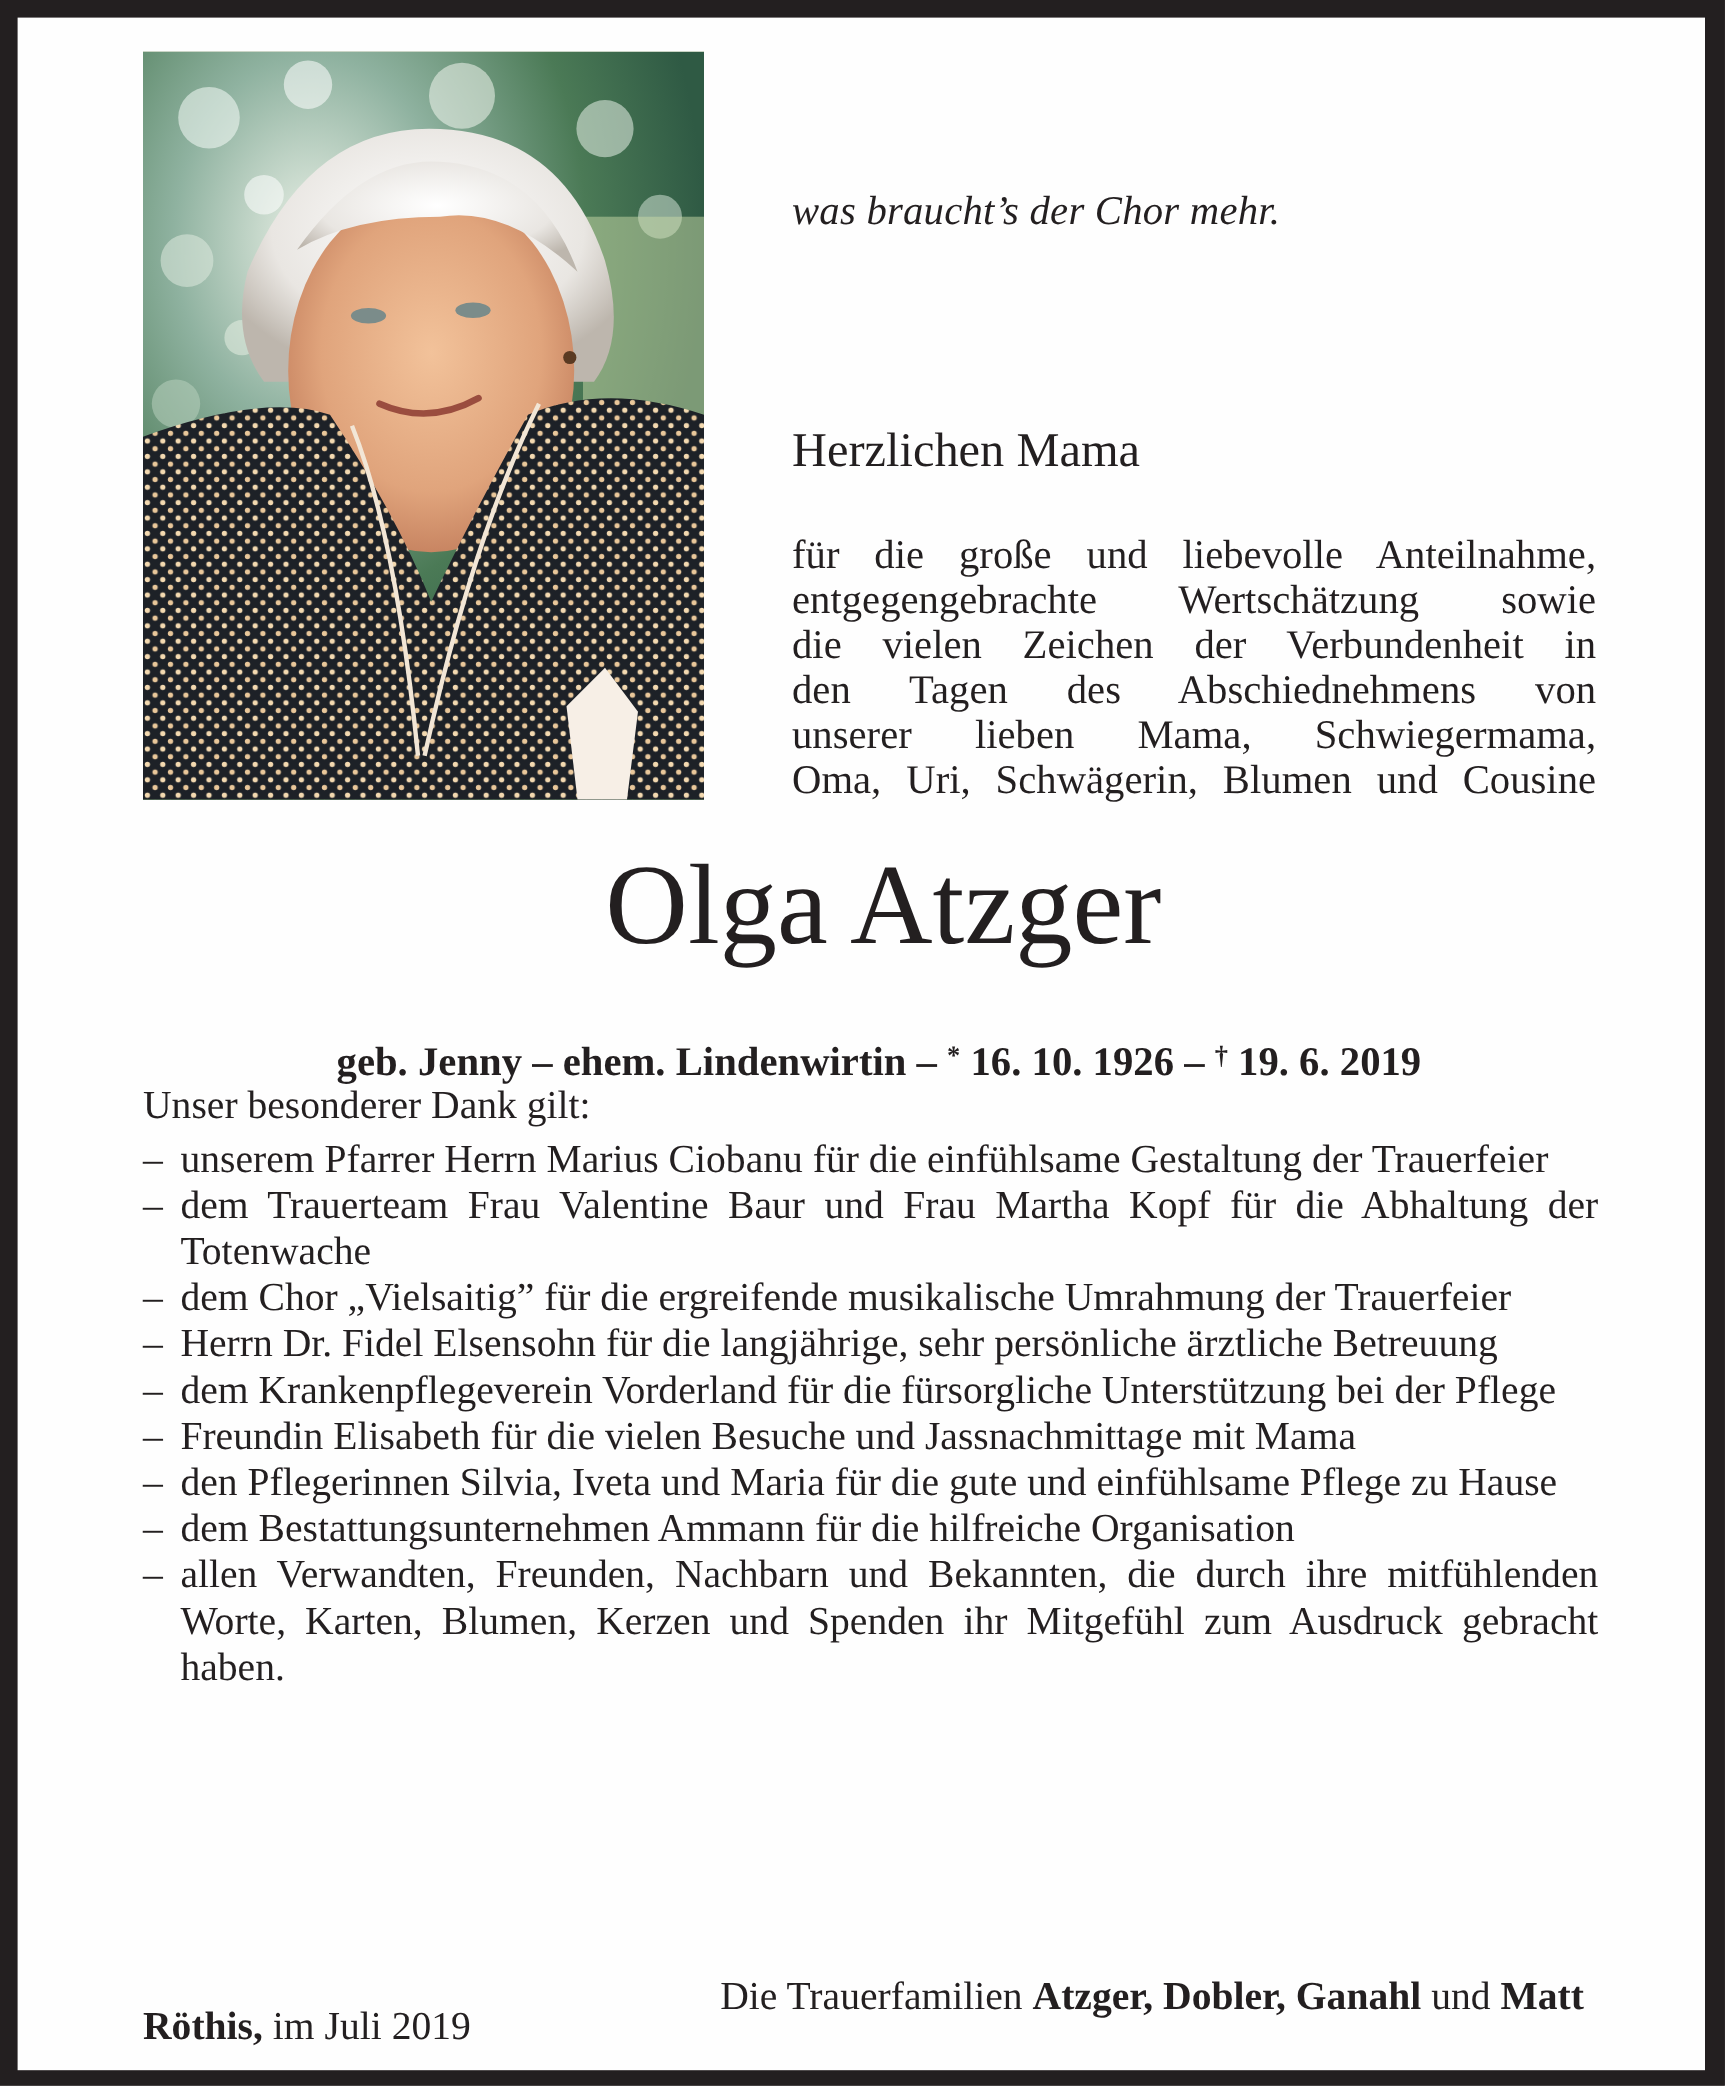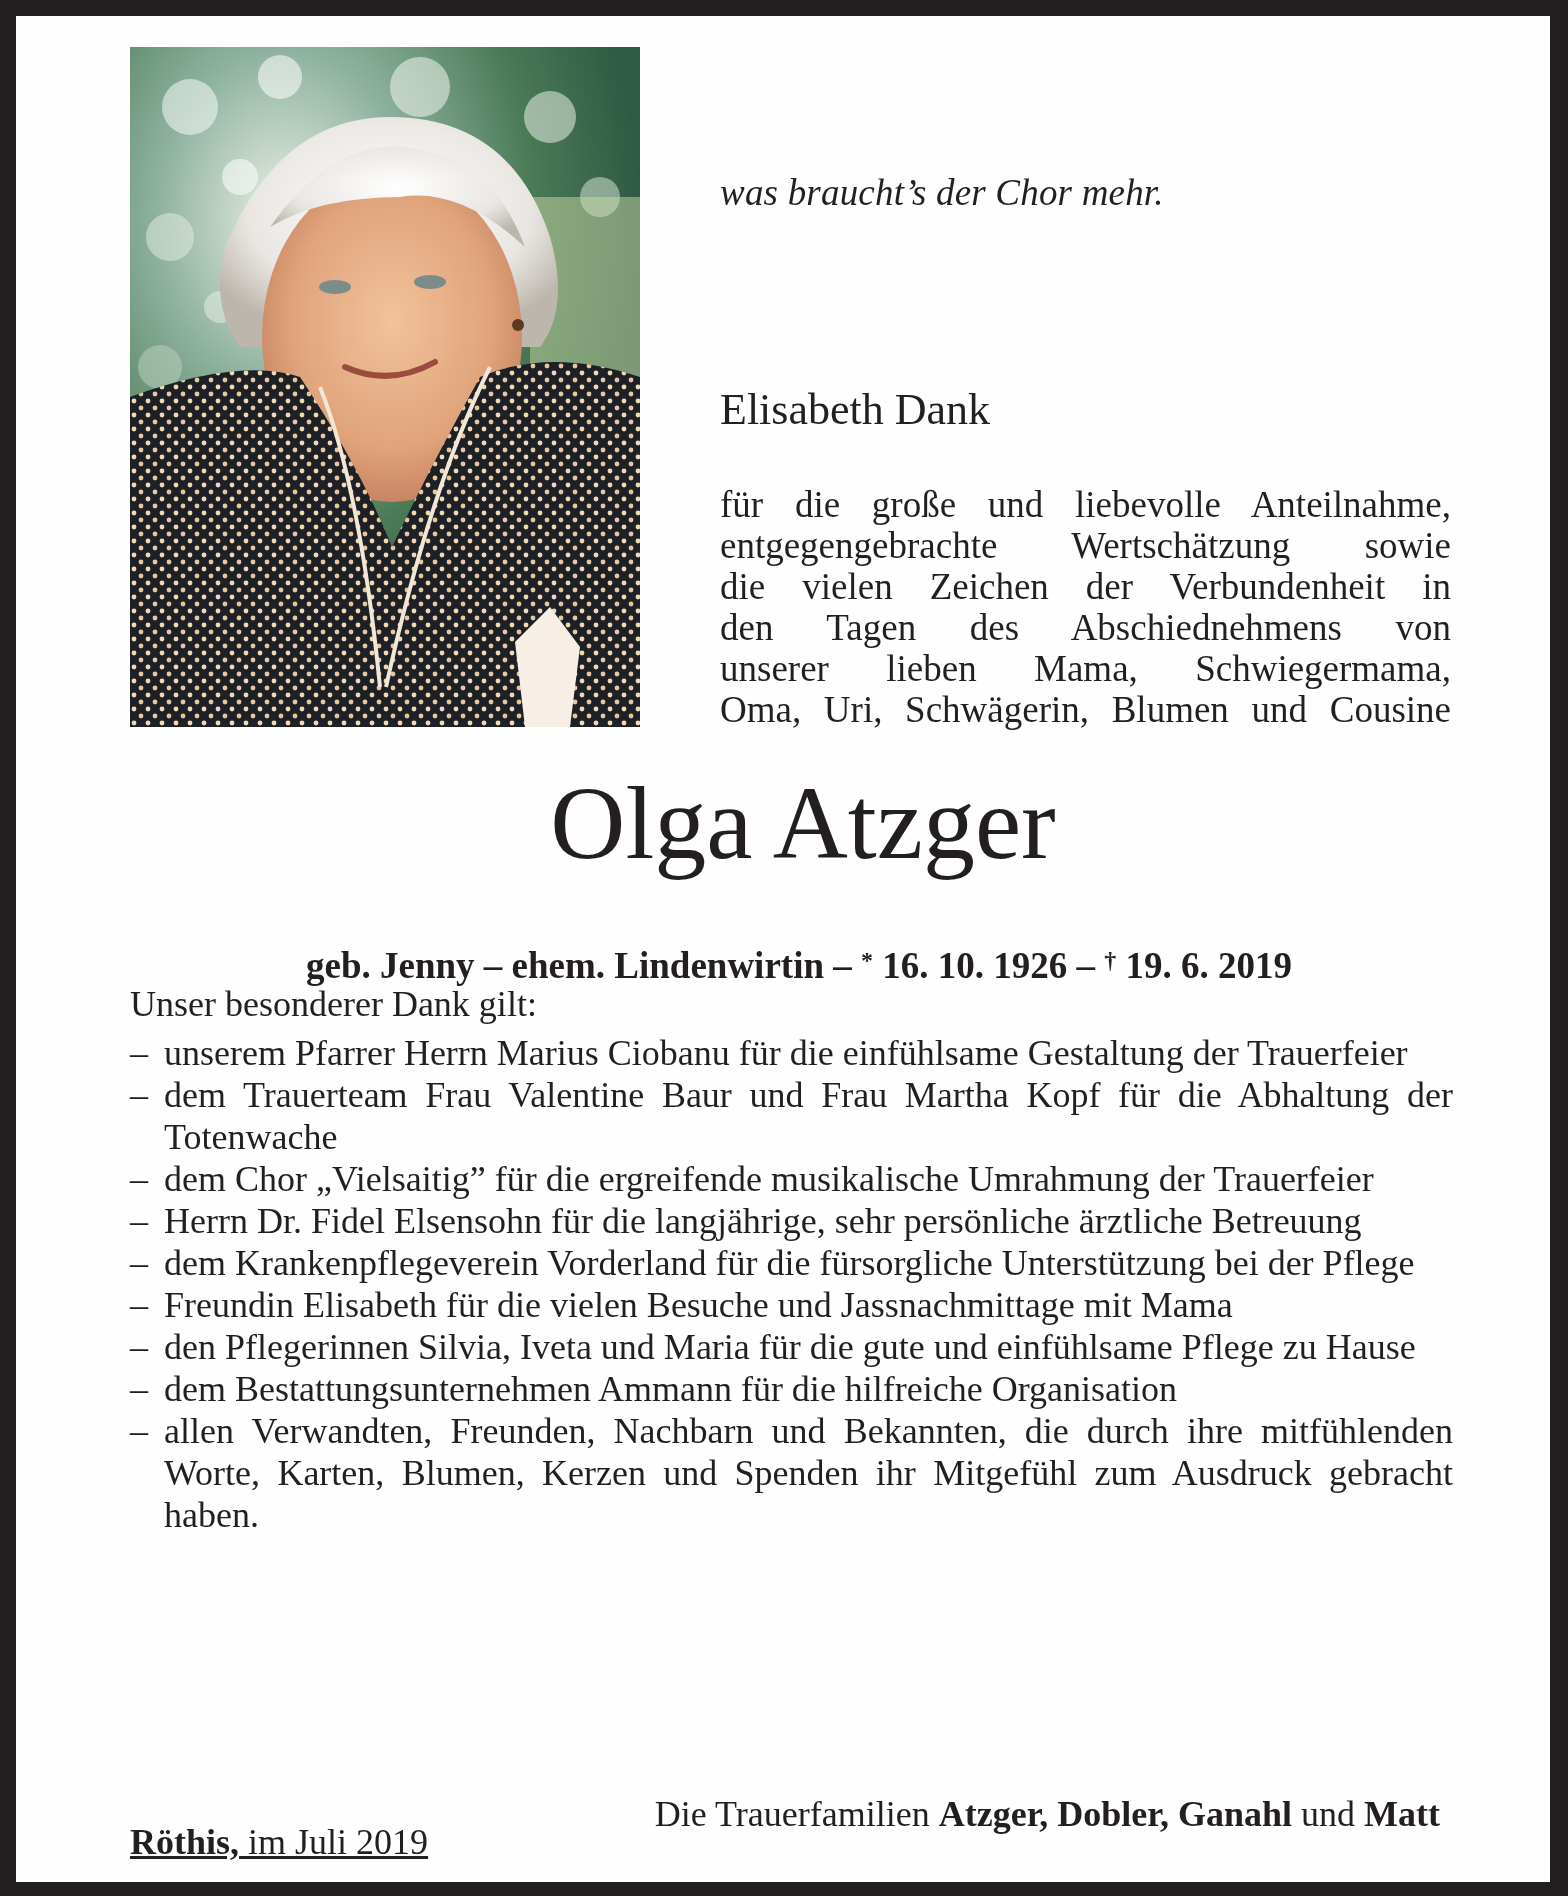--- a/index.html
+++ b/index.html
@@ -57,21 +57,21 @@
   .list li .dash { position:absolute; left:0; top:0; }
   .list li .txt { display:block; text-align:justify; }
   .signature {
     position:absolute; right:110px; top:1752px;
     font-family:"Liberation Serif","DejaVu Serif",serif;
     font-size:36px; line-height:44px; white-space:nowrap;margin-top:24px;
   }
   .place {
     position:absolute; left:114px; top:1804px;
     font-family:"Liberation Serif","DejaVu Serif",serif;
-    font-size:36px; line-height:44px;text-decoration:underline;
+    font-size:36px; line-height:44px;
   }
   b { font-weight:bold; }
 </style>
 </head>
 <body>
 
 <div class="page">
 
   <div class="photo">
     <svg viewBox="0 0 510 680" preserveAspectRatio="none">
@@ -122,21 +122,21 @@
       <path d="M190 340 Q230 440 250 640" stroke="#f2e6d6" stroke-width="4" fill="none"></path>
       <path d="M360 320 Q300 440 256 640" stroke="#f2e6d6" stroke-width="4" fill="none"></path>
       <path d="M385 595 L420 560 L450 600 L440 680 L395 680 Z" fill="#f7efe6"></path>
     </svg>
   </div>
 
   <div class="quote">
     <div>was braucht’s der Chor mehr.</div>
   </div>
 
-  <div class="thanks-title">Elisabeth Dank</div>
+  <div class="thanks-title">Herzlichen Mama</div>
 
   <div class="intro">
     <span>für die große und liebevolle Anteilnahme,</span>
     <span>entgegengebrachte Wertschätzung sowie</span>
     <span>die vielen Zeichen der Verbundenheit in</span>
     <span>den Tagen des Abschiednehmens von</span>
     <span>unserer lieben Mama, Schwiegermama,</span>
     <span class="last">Oma, Uri, Schwägerin, Blumen und Cousine</span>
   </div>
 

